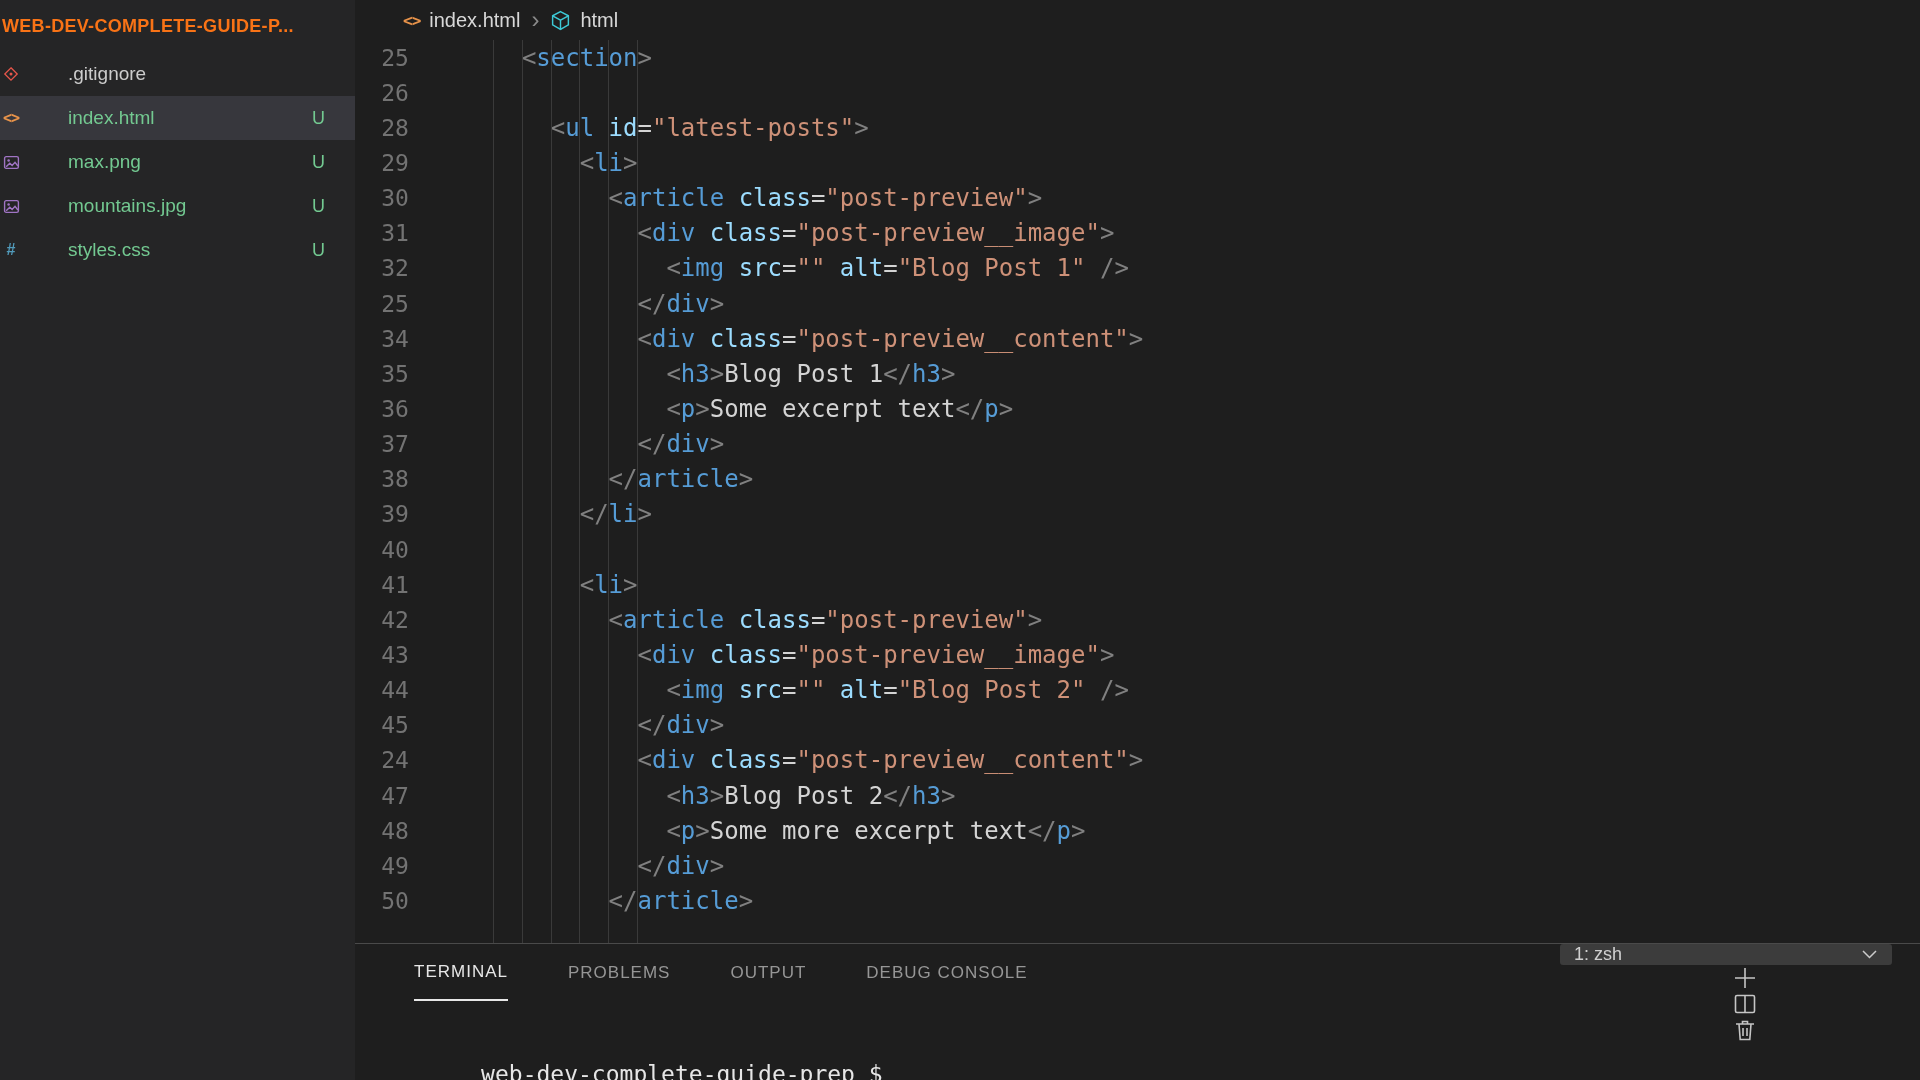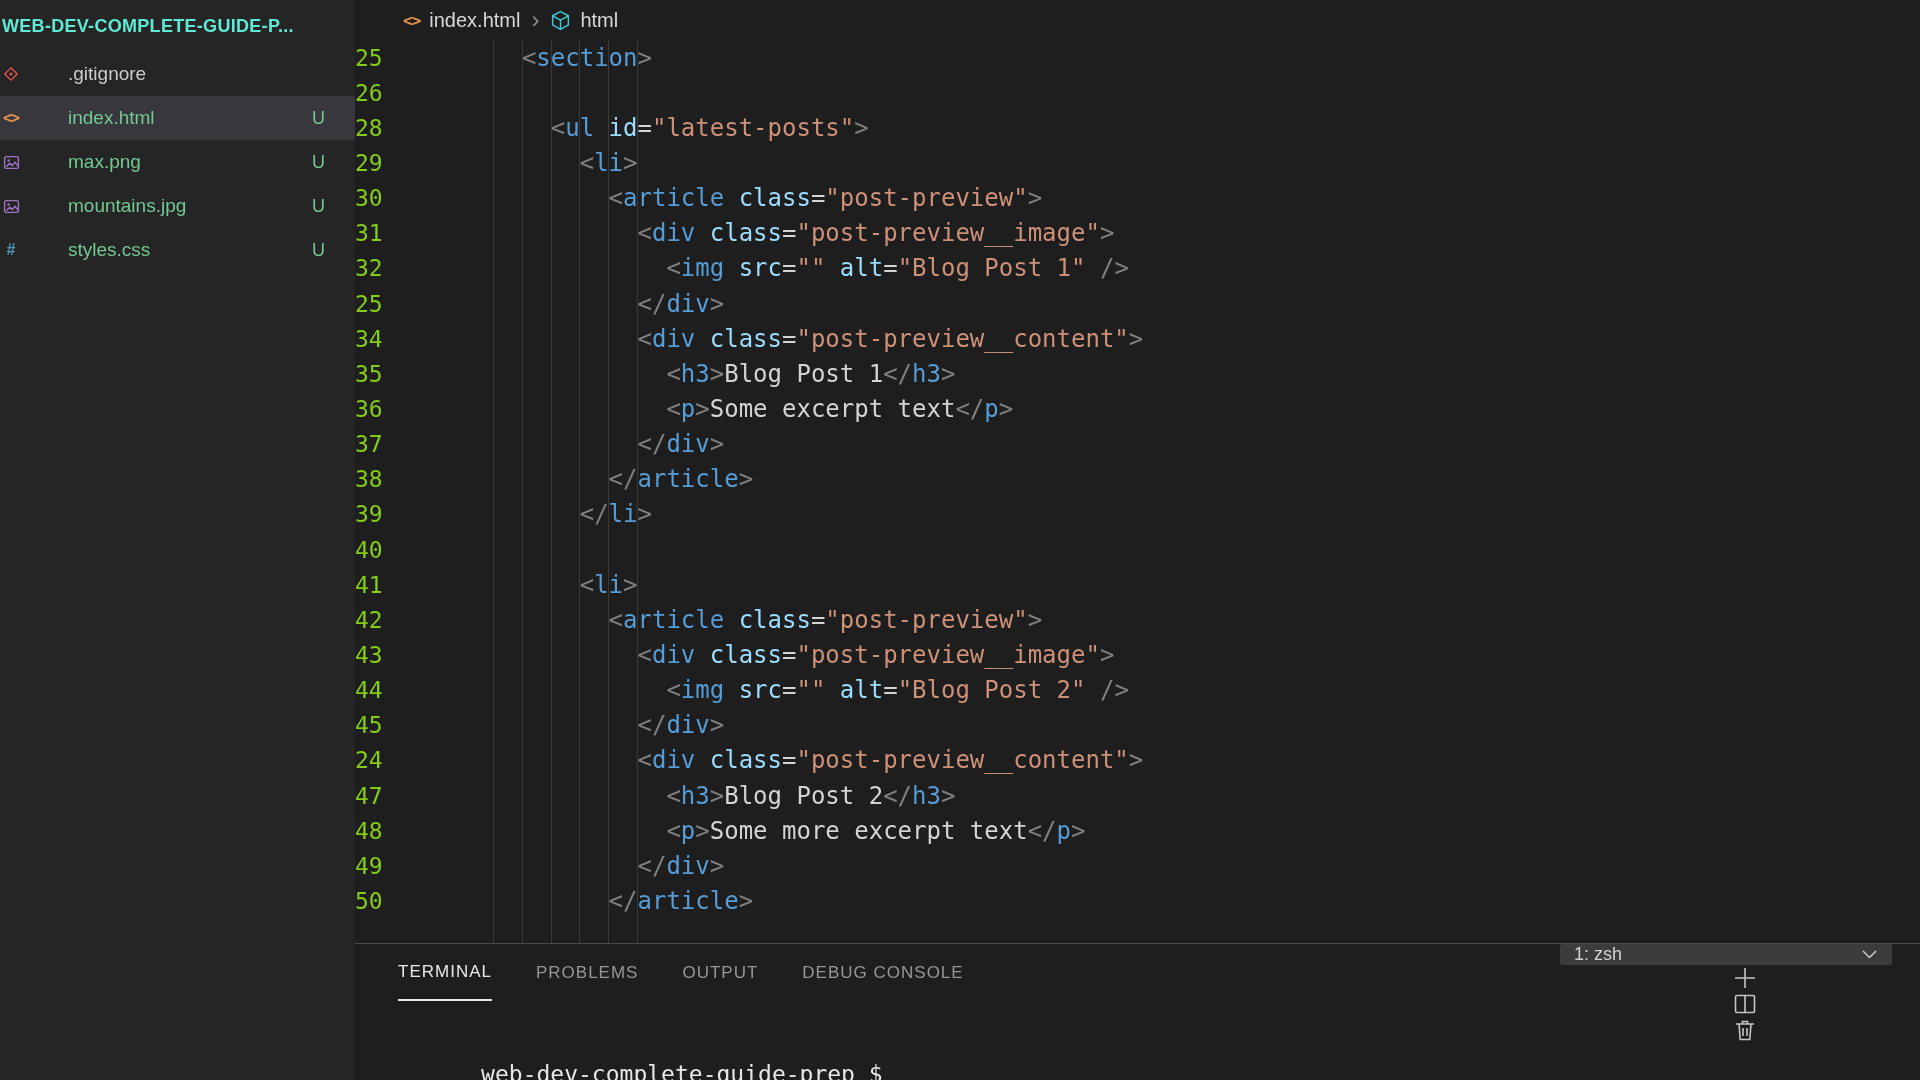--- a/index.html
+++ b/index.html
@@ -3,21 +3,21 @@
 <meta charset="utf-8">
 <style>
   * { margin:0; padding:0; box-sizing:border-box; }
   html,body { width:1920px; height:1080px; overflow:hidden; background:#1e1e1e;
     font-family:"Liberation Sans", sans-serif; }
 
   
   #sidebar { position:absolute; left:0; top:0; width:355px; height:1080px;
     background:#252526; z-index:3; }
   #sidebar-header { height:52px; display:flex; align-items:center; padding-left:2px;
-    color:#5eead4; font-weight:bold; font-size:18px; letter-spacing:.3px;
+    color:#f97316; font-weight:bold; font-size:18px; letter-spacing:.3px;
     white-space:nowrap; overflow:hidden; }
   .file-row { height:44px; display:flex; align-items:center; padding-left:2px;
     font-size:19px; color:#cccccc; cursor:pointer;gap:44px; }
   .file-row.selected { background:#37373d; }
   .file-row.untracked .fname { color:#73c991; }
   .ficon { width:18px; flex:none; display:inline-flex; justify-content:center;
     align-items:center; margin-right:4px; overflow:visible; }
   .fname { white-space:nowrap; }
   .badge { margin-left:auto; margin-right:30px; color:#73c991; font-size:18px; }
 
@@ -26,37 +26,37 @@
     background:#1e1e1e; overflow:hidden; }
   #breadcrumb { height:40px; display:flex; align-items:center; padding-left:48px;
     gap:9px; font-size:20px; color:#d8d8d8; }
   .bc-file-icon { color:#e8934a; font-weight:bold; font-family:"DejaVu Sans Mono",monospace;
     font-size:16px; letter-spacing:-1px; }
   .bc-sep { color:#8a8a8a; font-size:24px; line-height:20px; padding:0 2px; }
   #code { position:relative; height:903px; overflow:hidden; }
   .guide { position:absolute; top:0; bottom:0; width:1px; background:#3a3a3a; }
   .code-row { display:flex; align-items:center; height:35.15px;
     font-family:"DejaVu Sans Mono",monospace; font-size:24px; }
-  .ln { width:80px; flex:none; text-align:left; color:#84cc16; font-size:23px; }
+  .ln { width:80px; flex:none; text-align:center; color:#737373; font-size:23px; }
   .lc { padding-left:58px; white-space:pre; color:#d4d4d4; }
   .tk-p { color:#808080; }
   .tk-t { color:#569cd6; }
   .tk-a { color:#9cdcfe; }
   .tk-e { color:#d4d4d4; }
   .tk-s { color:#ce9178; }
   .tk-x { color:#d4d4d4; }
 
   
   #panel { position:absolute; left:355px; top:943px; width:1565px; height:137px;
     background:#1e1e1e; border-top:1px solid #4a4a4a; }
   #panel-tabs { height:57px; display:flex; align-items:center; padding-left:43px;
     position:relative; }
   #panel-tabs-list { display:flex; height:100%; gap:44px; }
   .ptab { font-size:17px; letter-spacing:1px; color:#969696; height:100%;
-    display:flex; align-items:center; cursor:pointer; }
+    display:flex; align-items:center; cursor:pointer;margin-left:16px; }
   .ptab.active { color:#e7e7e7; border-bottom:2px solid #e7e7e7; }
   .panel-controls { position:absolute; top:0; right:28px; height:100%;
     display:flex; align-items:center;flex-direction:column; }
   .shell-select { width:332px; height:42px; background:#3c3c3c; border-radius:3px;
     display:flex; align-items:center; padding:0 14px; color:#d0d0d0; font-size:18px;
     cursor:pointer; }
   .shell-select .chev { margin-left:auto; display:flex; }
   .icon-btn { width:30px; height:30px; margin-left:38px; display:flex;
     align-items:center; justify-content:center; cursor:pointer; }
   .icon-btn:first-of-type { margin-left:54px; }

